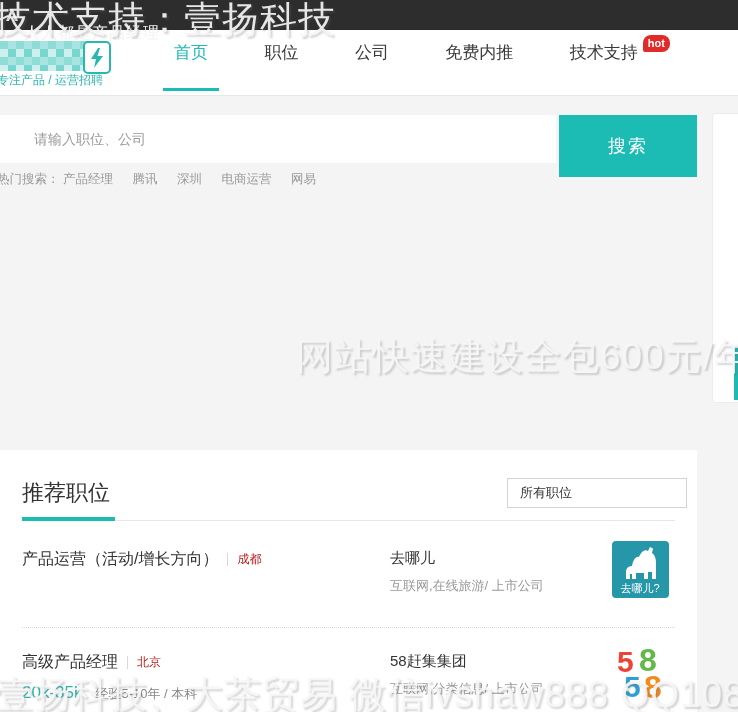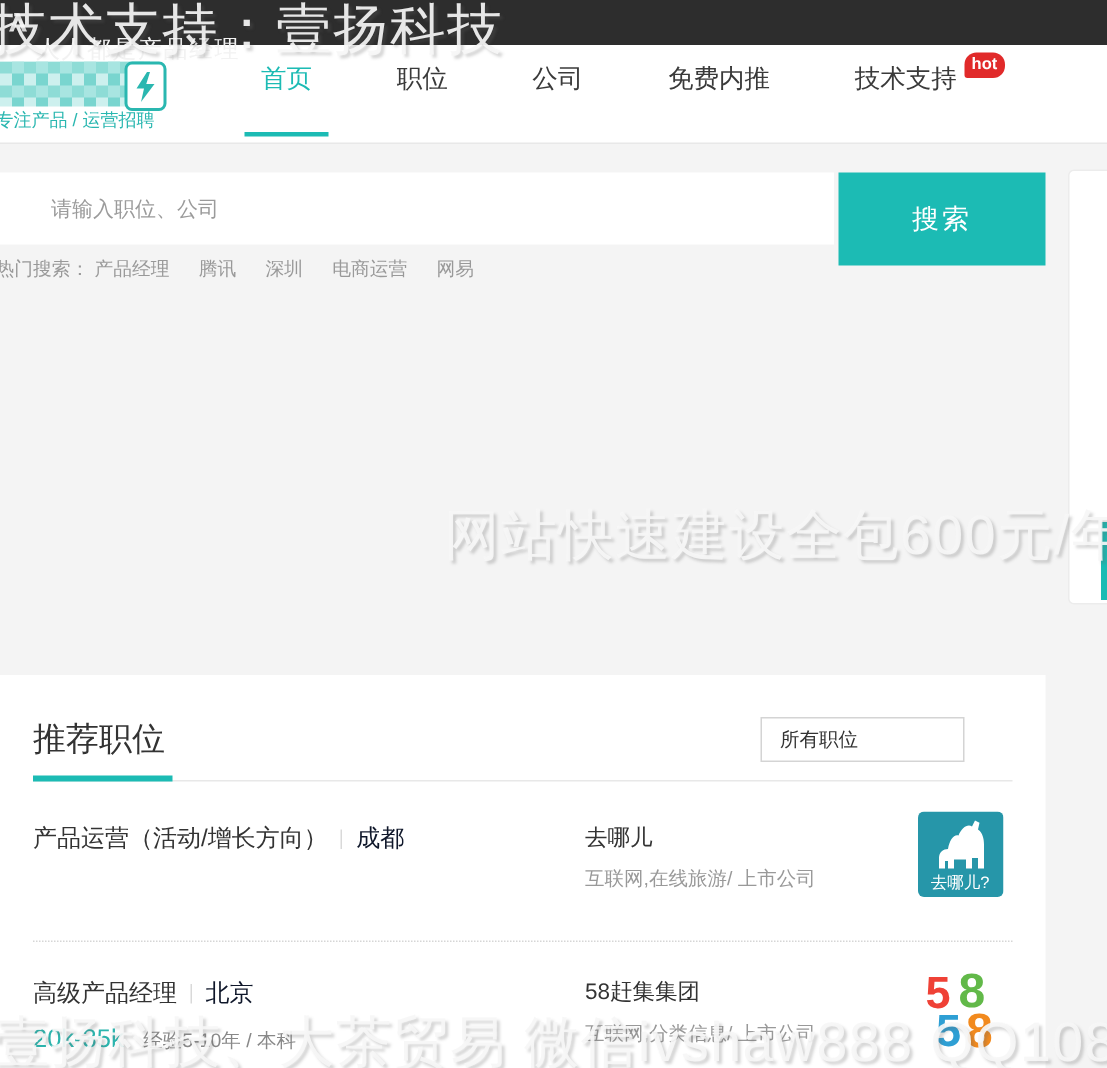--- a/index.html
+++ b/index.html
@@ -51,30 +51,30 @@
   
   .right-card{position:absolute;left:712px;top:113px;width:40px;height:288px;background:#fff;
       border:1px solid #ececec;border-radius:4px;z-index:4;}
   .right-teal{position:absolute;left:734px;top:348px;width:4px;height:52px;background:#1cbbb4;z-index:5;}
 
   
   .jobs-card{position:absolute;left:0;top:450px;width:697px;height:262px;background:#fff;z-index:2;}
   .card-title{position:absolute;left:22px;top:28px;font-size:22px;color:#333;}
   .title-rule{position:absolute;left:22px;top:70px;width:653px;height:1px;background:#e8e8e8;}
   .title-rule-accent{position:absolute;left:22px;top:67px;width:93px;height:4px;background:#1cbbb4;}
-  .filter-select{position:absolute;left:507px;top:28px;width:136px;height:30px;border:1px solid #d4d4d4;
+  .filter-select{position:absolute;left:507px;top:28px;width:180px;height:30px;border:1px solid #d4d4d4;
       background:#fff;line-height:28px;padding-left:12px;font-size:13px;color:#333;box-sizing:border-box;cursor:pointer;}
 
   .job-row{position:absolute;left:22px;width:653px;height:83px;cursor:pointer;}
   .row1{top:94px;border-bottom:1px dotted #d6d6d6;}
   .row2{top:197px;}
   .job-title-line{position:absolute;left:0;top:5px;display:flex;align-items:center;}
   .job-title{font-size:16px;color:#333;}
   .vsep{display:inline-block;width:1px;height:13px;background:#d9d9d9;margin:0 9px;}
-  .job-city{font-size:16px;color:#0f172a;}
+  .job-city{font-size:12px;color:#b91c1c;}
   .job-salary-line{position:absolute;left:0;top:36px;display:flex;align-items:baseline;}
   .salary{font-size:17px;color:#2cb5ae;}
   .reqs{margin-left:13px;font-size:13px;color:#888;}
   .job-company{position:absolute;left:368px;top:0;}
   .company-name{position:absolute;left:0;top:5px;font-size:15px;color:#333;white-space:nowrap;}
   .company-desc{position:absolute;left:0;top:33px;font-size:13px;color:#999;white-space:nowrap;}
   .company-logo{position:absolute;left:590px;top:-3px;width:57px;height:57px;}
 </style>
 </head>
 <body>

